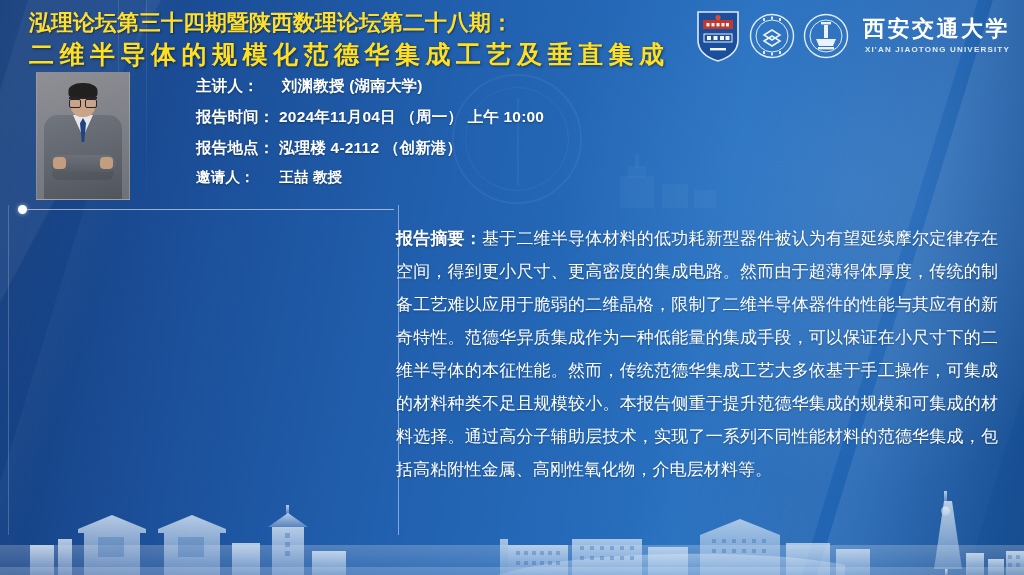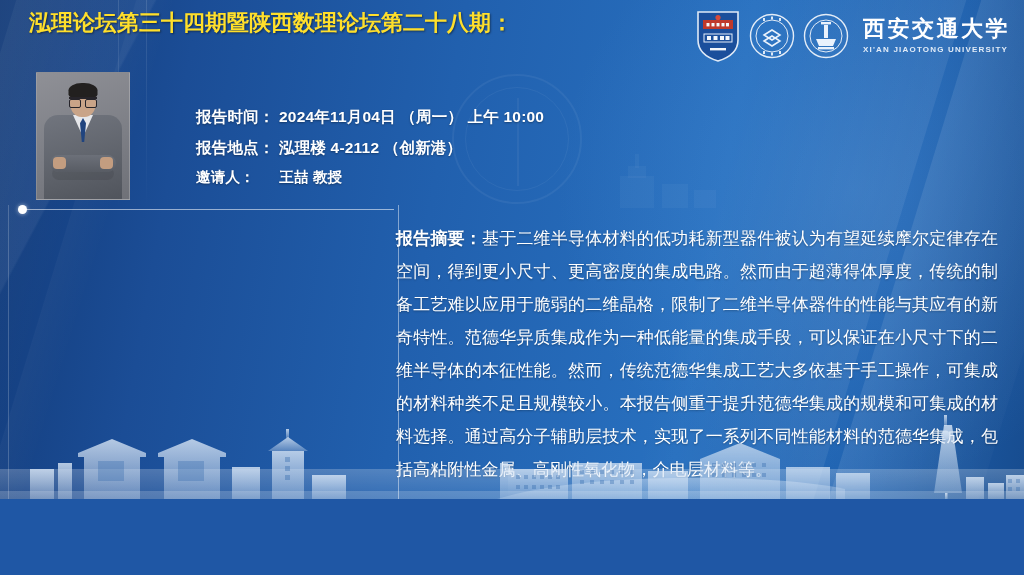--- a/index.html
+++ b/index.html
@@ -6,21 +6,21 @@
   html,body { width:1024px; height:575px; overflow:hidden; }
   body {
     font-family:"Liberation Sans","DejaVu Sans",sans-serif;
     background:#1f57a5;
     position:relative;
   }
 
   
   #poster {
     position:absolute; inset:0;
-    width:1024px; height:499px;
+    width:1024px; height:575px;
     background:
       linear-gradient(118deg, rgba(255,255,255,0.055) 0%, rgba(255,255,255,0.055) 12%, rgba(0,0,0,0) 12.2%),
       linear-gradient(100deg, #123a78 0%, #1b4d96 18%, #2160ae 42%, #2870bf 68%, #1f62b0 85%, #174c8f 100%);
     overflow:hidden;
   }
   .bg-diag {
     position:absolute; top:0; bottom:0;
     background:linear-gradient(to right, rgba(255,255,255,0.045), rgba(255,255,255,0.0));
     transform:skewX(-17deg);
     pointer-events:none;
@@ -141,21 +141,21 @@
   .info.r1 { top:76px; }
   .info.r2 { top:107px; }
   .info.r3 { top:138px;text-align:center; }
   .info.r4 { top:168px; font-size:14.5px; }
 
   
   #logos { position:absolute; right:14px; top:9px; height:54px; display:flex; align-items:center; gap:8px; }
 
   .logo-shield { width:46px; height:54px; position:relative; }
   .logo-circle { width:46px; height:46px; position:relative; }
-  .xjtu-word  { margin-left:6px; text-align:left; line-height:1; }
+  .xjtu-word  { margin-left:6px; text-align:right; line-height:1; }
   .xjtu-cn { font-size:22px; font-weight:700; color:#ffffff; letter-spacing:2.5px;
              font-family:"Liberation Serif","DejaVu Serif",serif; white-space:nowrap; }
   .xjtu-en { font-size:8px; font-weight:700; color:#e2ecf8; letter-spacing:1.2px;
              margin-top:6px; white-space:nowrap; }
 
   
   #divider-h {
     position:absolute; left:22px; top:209px; width:372px; height:1px;
     background:rgba(255,255,255,.55);
   }
@@ -206,33 +206,39 @@
       <rect x="18" y="16" width="18" height="12"></rect>
       <rect x="25" y="4" width="4" height="14"></rect>
       <rect x="52" y="34" width="26" height="24"></rect>
       <rect x="84" y="40" width="22" height="18"></rect>
     </g>
   </svg>
 
   <div id="header">
 
     <div class="title-line1">泓理论坛第三十四期暨陕西数理论坛第二十八期：</div>
+    <div class="title-line2">二维半导体的规模化范德华集成工艺及垂直集成</div>
 
     <div id="photo">
       <div class="ph-body"></div>
       <div class="ph-shirt"></div>
       <div class="ph-tie"></div>
       <div class="ph-head"></div>
       <div class="ph-hair"></div>
       <div class="ph-glasses"></div>
       <div class="ph-arm"></div>
       <div class="ph-hand l"></div>
       <div class="ph-hand r"></div>
     </div>
 
+    <div class="info r1">
+      <span class="lbl">主讲人：</span>
+      <span style="display:inline-block;width:14px;"></span>
+      <span class="val">刘渊教授 (湖南大学)</span>
+    </div>
     <div class="info r2">
       <span class="lbl">报告时间：</span>
       <span class="val">2024年11月04日 （周一） 上午 10:00</span>
     </div>
     <div class="info r3">
       <span class="lbl">报告地点：</span>
       <span class="val">泓理楼 4-2112 （创新港）</span>
     </div>
     <div class="info r4">
       <span class="lbl">邀请人：</span>

